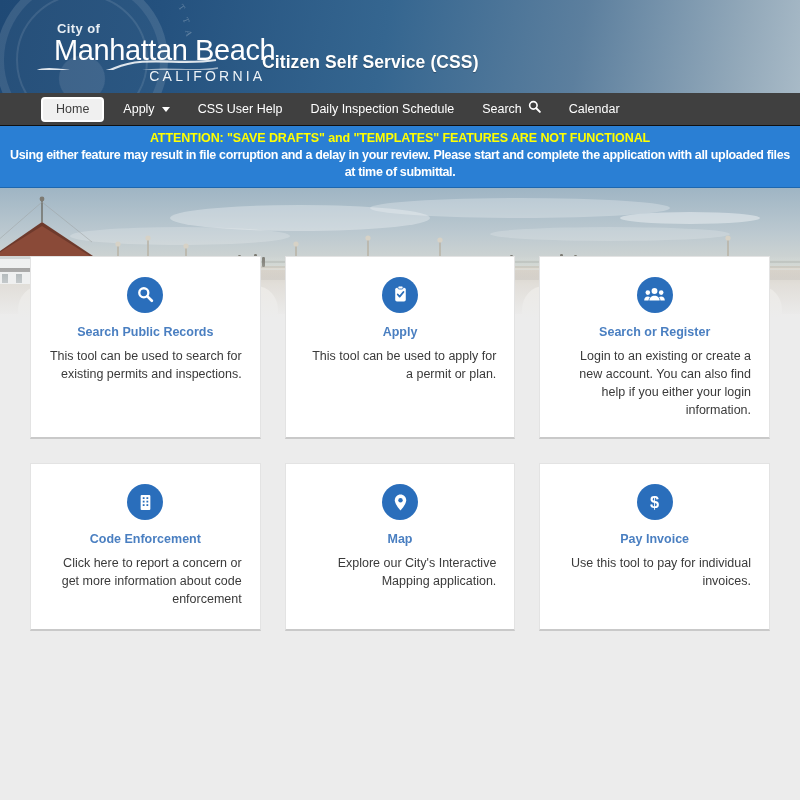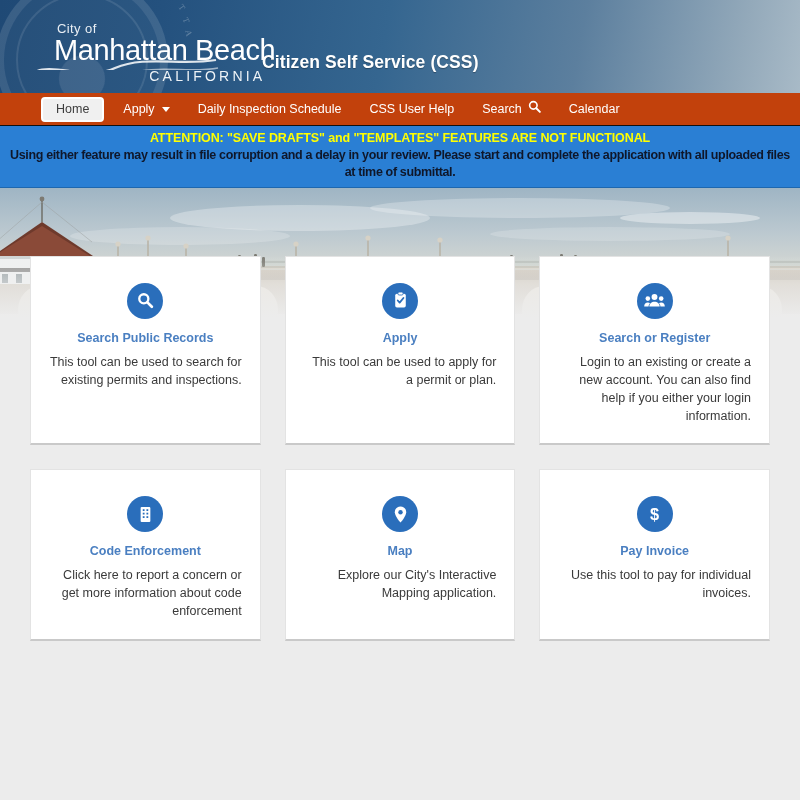--- a/index.html
+++ b/index.html
@@ -41,21 +41,21 @@
     width: 140px; height: 140px;
     font-size: 8.5px;
     letter-spacing: 2px;
     color: rgba(255,255,255,0.28);
     font-family: "Liberation Serif", serif;
   }
   .seal-text span { position: absolute; transform-origin: center; white-space: nowrap; }
 
   .logo-block { position: absolute; left: 54px; top: 22px; color: #fff; }
   .logo-cityof {
-    font-size: 13px; letter-spacing: 0.4px; font-weight: 400;
+    font-size: 13px; letter-spacing: 0.4px; font-weight: 700;
     color: #e8eef4; margin-left: 3px; line-height: 1.1;
   }
   .logo-main {
     font-size: 29px; letter-spacing: -0.4px; line-height: 1.05;
     font-weight: 400; color: #ffffff; margin-top: -1px;
   }
   .logo-sub {
     font-size: 14px; letter-spacing: 3.2px; color: #eef3f7;
     text-align: right; margin-top: 2px; margin-right: 10px;
   }
@@ -66,21 +66,21 @@
   .site-title {
     position: absolute; left: 262px; top: 52px;
     color: #ffffff; font-size: 17.5px; font-weight: bold;
     letter-spacing: 0.1px;
     text-shadow: 0 1px 1px rgba(0,0,0,0.3);
   }
 
   
   .nav {
     height: 33px;
-    background: #c2410c;
+    background: #404040;
     display: flex; align-items: center;
     padding-left: 41px;
     border-bottom: 1px solid #111;
   }
   .nav-item {
     color: #ffffff; font-size: 12.5px;
     padding: 0 14px; line-height: 33px; height: 33px;
     white-space: nowrap; cursor: pointer;
     display: flex; align-items: center; gap: 5px;
   }
@@ -108,21 +108,21 @@
     background: #2a7fd4;
     padding: 4px 8px 6px;
     text-align: center;
     border-bottom: 1px solid #1e67ae;
   }
   .alert-line1 {
     color: #ffff00; font-weight: bold; font-size: 12.5px;
     letter-spacing: -0.1px; line-height: 1.35;
   }
   .alert-line2 {
-    color: #0f172a; font-weight: bold; font-size: 12.5px;
+    color: #ffffff; font-weight: bold; font-size: 12.5px;
     letter-spacing: -0.35px; line-height: 1.35;
   }
 
   
   .hero {
     position: relative;
     height: 130px;
     overflow: hidden;
     background: linear-gradient(#b9c8d2 0%, #c9d3d8 30%, #d9dcd8 58%, #e9e4da 78%, #efe9de 100%);
   }
@@ -135,21 +135,21 @@
   
   .cards-wrap { padding: 0 30px; margin-top: -62px; position: relative; }
   .card-row { display: flex; gap: 24px; }
   .card-row + .card-row { margin-top: 24px; }
   .card {
     flex: 1;
     background: #ffffff;
     border: 1px solid #e3e3e3;
     border-bottom: 2px solid #c9c9c9;
     min-height: 168px;
-    padding: 26px 18px 18px;
+    padding: 20px 18px 18px;
     text-align: center;
   }
   .card-icon {
     width: 36px; height: 36px; border-radius: 50%;
     background: #2a6ebb;
     margin: 0 auto 12px;
     display: flex; align-items: center; justify-content: center;
   }
   .card-title {
     color: #4a7fc1; font-size: 12.5px; font-weight: 600;
@@ -212,24 +212,24 @@
 
   <div class="nav">
     <div class="nav-item home">
       <span>Home</span>
     </div>
     <div class="nav-item">
       <span>Apply</span>
       <span class="caret"></span>
     </div>
     <div class="nav-item">
+      <span>CSS User Help</span>
+    </div>
+    <div class="nav-item">
       <span>Daily Inspection Schedule</span>
-    </div>
-    <div class="nav-item">
-      <span>CSS User Help</span>
     </div>
     <div class="nav-item">
       <span>Search</span>
       <span class="nav-search-ico">
         <svg width="13" height="13" viewBox="0 0 16 16">
           <circle cx="6.6" cy="6.6" r="4.6" fill="none" stroke="#fff" stroke-width="2"></circle>
           <line x1="10.2" y1="10.2" x2="14.6" y2="14.6" stroke="#fff" stroke-width="2.4" stroke-linecap="round"></line>
         </svg>
       </span>
     </div>

